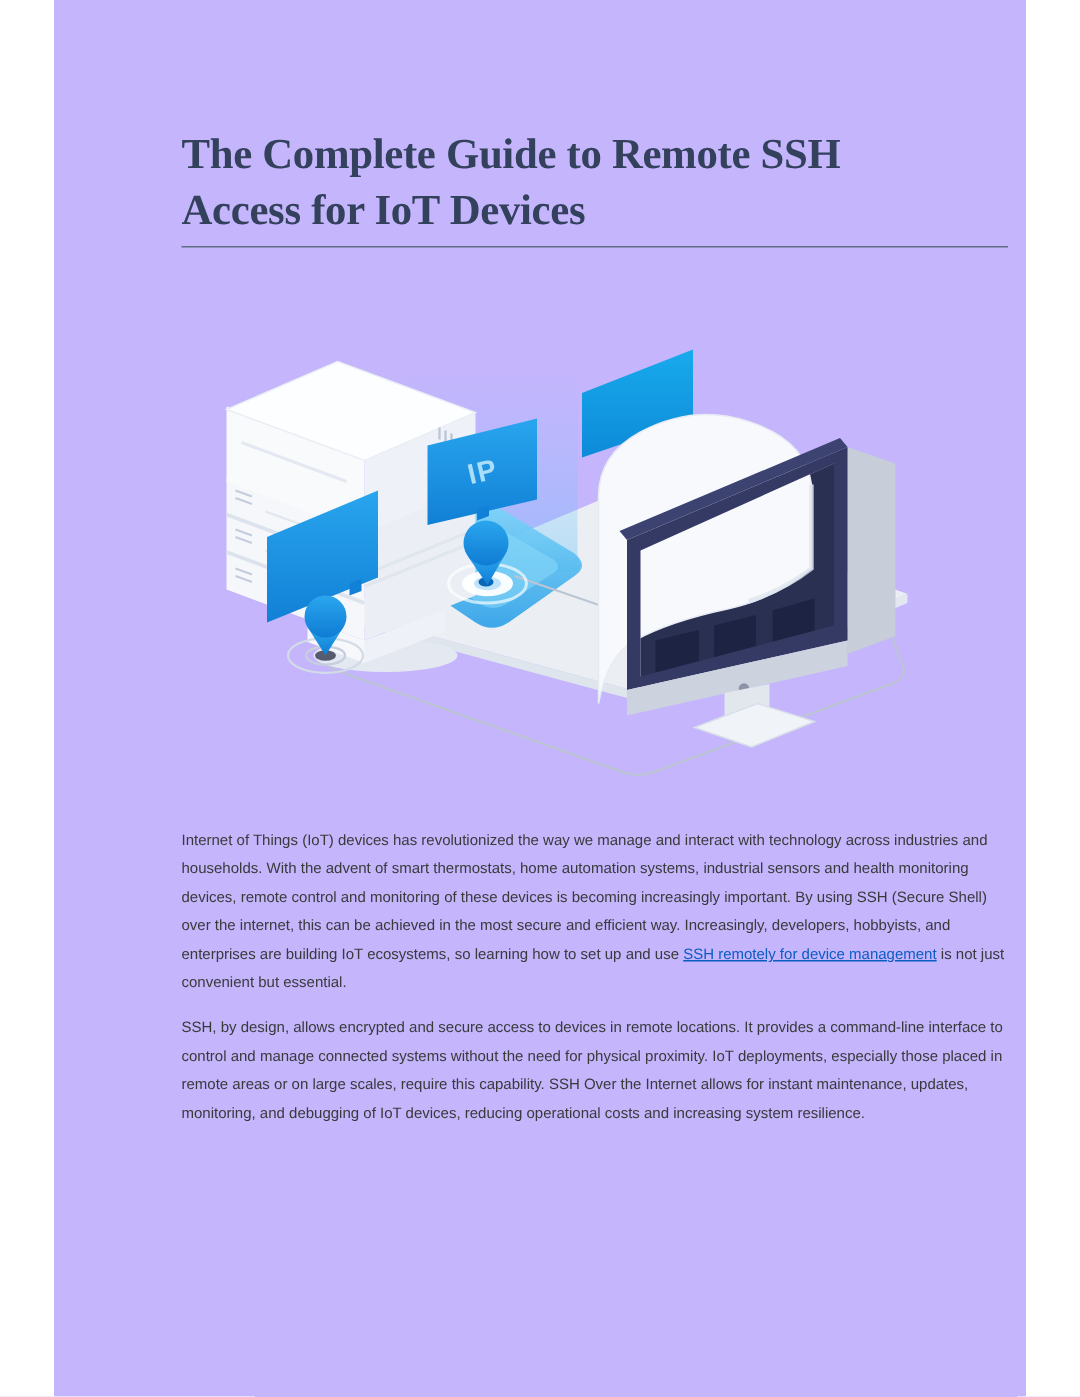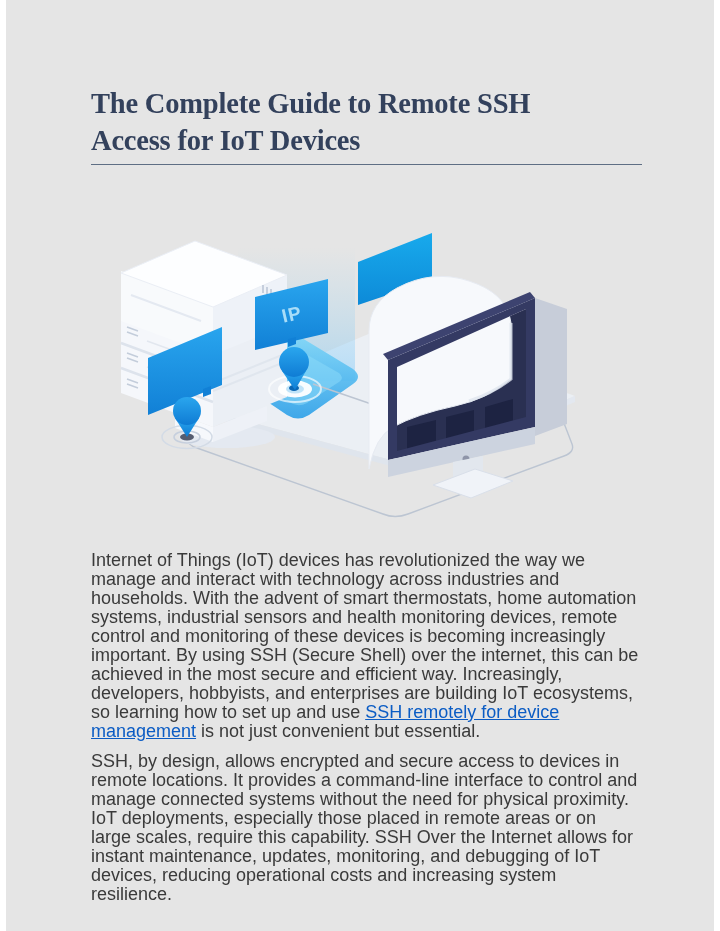--- a/index.html
+++ b/index.html
@@ -1,18 +1,18 @@
 <!DOCTYPE html>
 <html><head>
 <meta charset="utf-8">
 <style>
   html,body { margin:0; padding:0; background:#ffffff; }
   .page {
-    position:relative; width:708px; height:931px; margin:0 auto;
-    background:#e5e5e5; overflow:hidden;
+    position:relative; width:648px; height:931px; margin:0 auto;
+    background:#c4b5fd; overflow:hidden;
     font-family:"Liberation Sans", sans-serif;
     -webkit-font-smoothing:antialiased;
   }
   .content { margin-left:85px; margin-right:84px; }
   h1.doc-title {
     margin:85px 0 0 0;
     font-family:"Liberation Serif", serif;
     font-weight:600;
     font-size:28.5px;
     line-height:37px;
@@ -25,21 +25,21 @@
     border-bottom:1.6px solid #5e6e84;
     margin-top:5px;
   }
   figure.illustration {
     margin:66px 0 20px 26px;
     width:470px; height:300px;
     padding:0;
   }
   p.body-par {
     width:549px;
-    font-size:18px;
+    font-size:10px;
     line-height:19px;
     color:#3a3a3a;
     margin:0 0 11px 0;
   }
   a.doc-link { color:#0b5cc4; text-decoration:underline; cursor:pointer; }
   svg text.ip-text {
     font-family:"Liberation Sans", sans-serif;
     font-weight:bold;
     letter-spacing:1px;
   }

